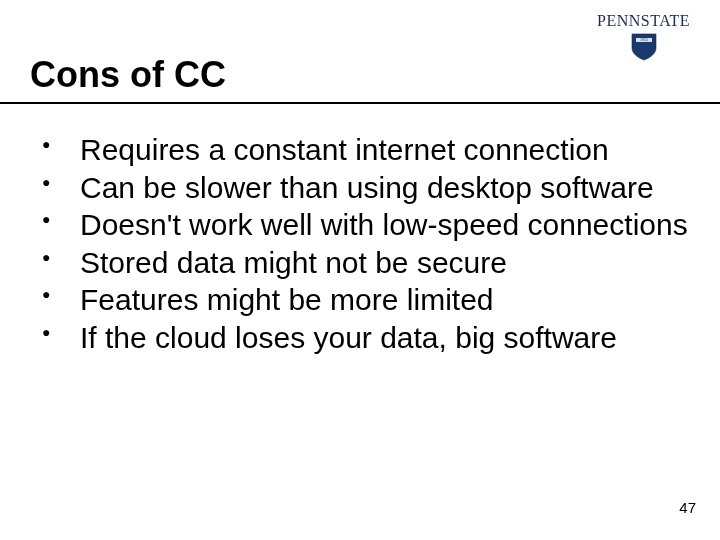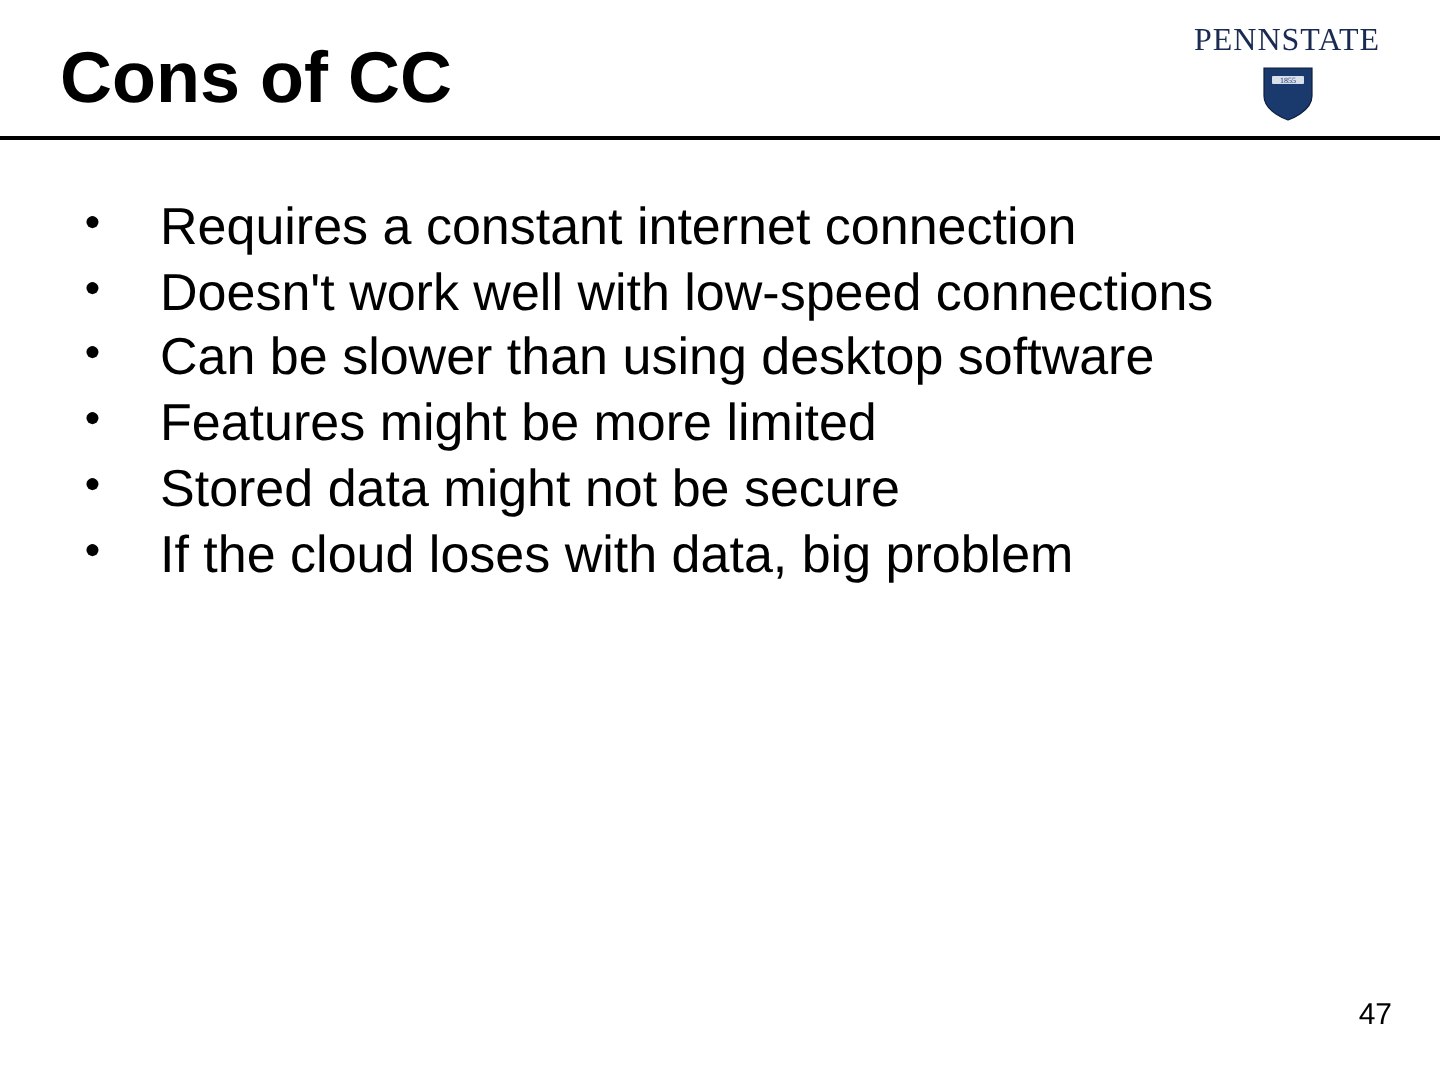--- a/index.html
+++ b/index.html
@@ -17,20 +17,21 @@
     border-bottom: 2px solid #000;
     display: flex;
     align-items: flex-start;
     justify-content: space-between;
   }
   .title {
     font-size: 36px;
     font-weight: bold;
     color: #000;
     letter-spacing: 0;
+    margin-top: 36px;
   }
   .logo {
     display: flex;
     flex-direction: column;
     align-items: center;
     margin-top: -6px;
   }
   .logo-text {
     font-family: "Times New Roman", serif;
     font-size: 16px;
@@ -47,21 +48,21 @@
   }
   .content {
     padding: 28px 30px 0 30px;
   }
   ul.bullets {
     list-style: none;
   }
   ul.bullets li {
     position: relative;
     padding-left: 50px;
-    font-size: 26px;
+    font-size: 30px;
     line-height: 1.22;
     color: #000;
     margin-bottom: 1px;
   }
   ul.bullets li::before {
     content: "●";
     position: absolute;
     left: 12px;
     top: 4px;
     font-size: 14px;
@@ -86,21 +87,21 @@
       <path d="M2 2 H26 V16 C26 24 14 28 14 28 C14 28 2 24 2 16 Z" fill="#1a3a6e" stroke="#0d1f3d" stroke-width="0.6"></path>
       <rect x="6" y="6" width="16" height="4" fill="#D9E0EC" rx="0.5"></rect>
       <text x="14" y="9.4" text-anchor="middle" font-size="4" font-family="serif" fill="#1a3a6e">1855</text>
     </svg>
   </div>
 </div>
 
 <div class="content">
   <ul class="bullets">
     <li>Requires a constant internet connection</li>
+    <li>Can be slower than using desktop software</li>
     <li>Doesn't work well with low-speed connections</li>
-    <li>Can be slower than using desktop software</li>
+    <li>Stored data might not be secure</li>
     <li>Features might be more limited</li>
-    <li>Stored data might not be secure</li>
-    <li>If the cloud loses with data, big problem</li>
+    <li>If the cloud loses your data, big software</li>
   </ul>
 </div>
 
 <div class="pagenum">47</div>
 
 </body></html>

